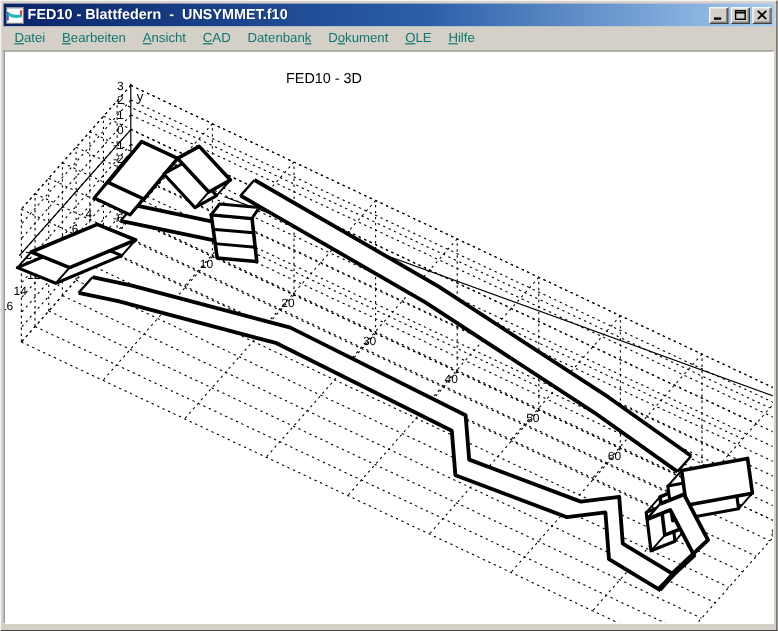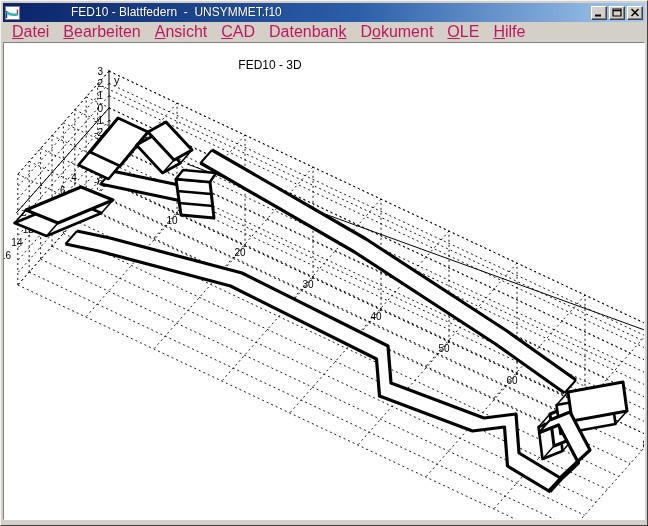--- a/index.html
+++ b/index.html
@@ -11,33 +11,33 @@
     border-right:1px solid #404040;border-bottom:1px solid #404040;
     font-family:"Liberation Sans", sans-serif;
     overflow:hidden;
   }
   .titlebar{
     position:absolute;left:2px;top:2px;right:2px;height:19px;
     background:linear-gradient(to right,#0a246a,#2a5fa8 55%,#a6caf0);
     display:flex;align-items:center;padding:0 2px;
   }
   .title-icon{width:15px;height:14px;background:#fff;border:1px solid #7f7f7f;margin-right:3px;flex:none;}
-  .title-text{color:#fff;font-weight:normal;font-size:12px;white-space:pre;line-height:19px;
-    text-shadow:1px 0 0 rgba(0,0,0,.35);flex:1;overflow:hidden;margin-left:48px;}
+  .title-text{color:#fff;font-weight:bold;font-size:12px;white-space:pre;line-height:19px;
+    text-shadow:1px 0 0 rgba(0,0,0,.35);flex:1;overflow:hidden;}
   .winbtns{display:flex;gap:2px;flex:none;margin-left:4px;}
   .wbtn{width:16px;height:14px;background:#d4d0c8;
     border-top:1px solid #fff;border-left:1px solid #fff;
     border-right:1px solid #404040;border-bottom:1px solid #404040;
     box-shadow:inset -1px -1px 0 #808080;
     display:flex;align-items:center;justify-content:center;padding:0;}
   .wbtn svg{display:block}
   .menubar{
     position:absolute;left:2px;top:21px;right:2px;height:19px;
     background:#d4d0c8;display:flex;align-items:center;
-    font-size:16px;color:#be185d;padding-left:2px;
+    font-size:11px;color:#0f766e;padding-left:2px;
   }
   .menu-item{padding:2px 7px;cursor:default;}
   .menu-item u{text-underline-offset:1px;}
   .client{
     position:absolute;left:2px;top:41px;right:2px;bottom:5px;
     background:#fff;border:1px solid #808080;border-bottom-color:#fff;border-right-color:#fff;
     overflow:hidden;
   }
   .client svg{display:block;}
 </style>

